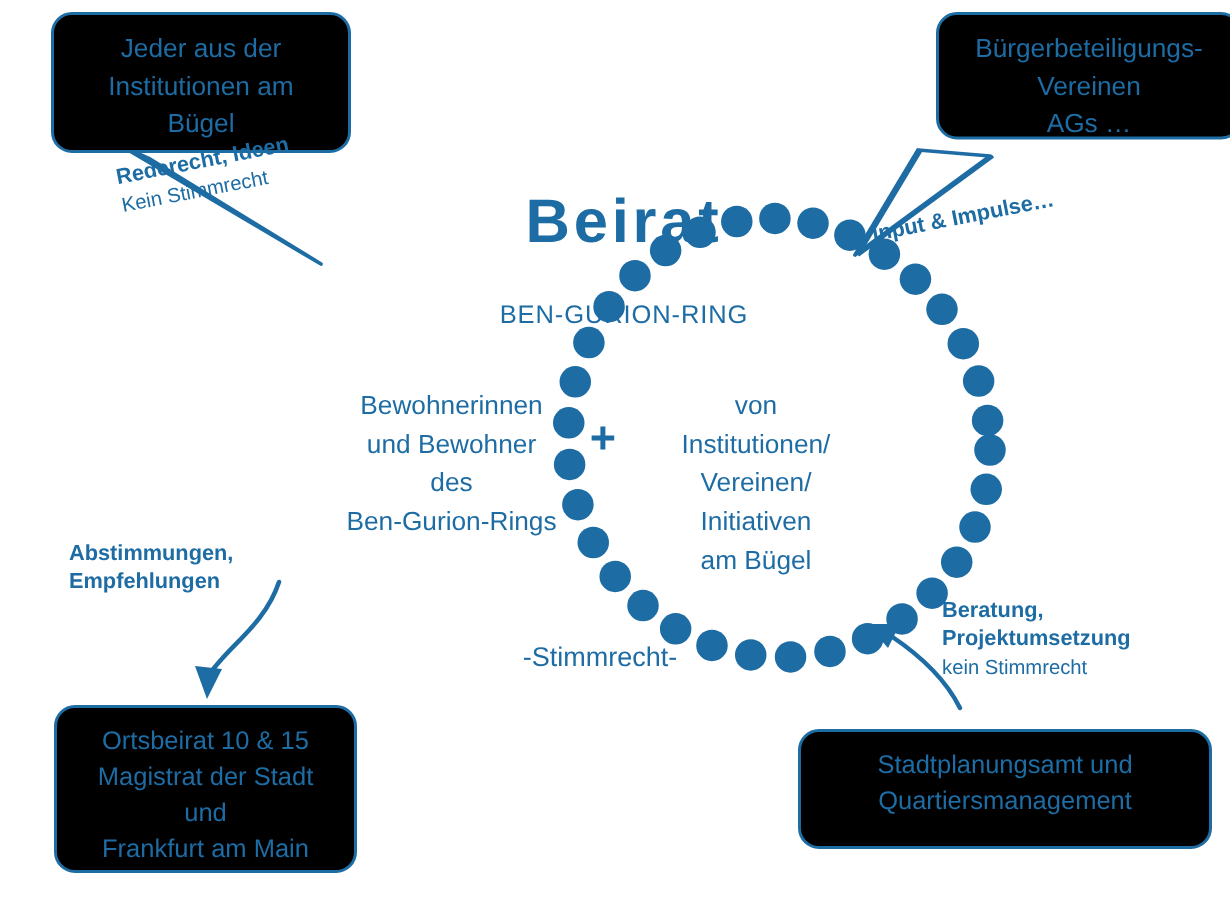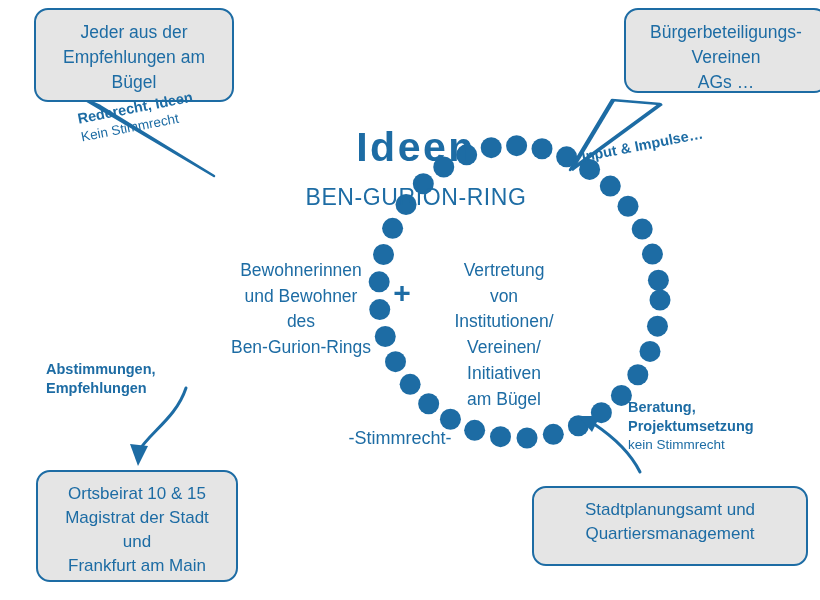--- a/index.html
+++ b/index.html
@@ -27,21 +27,21 @@
     height: 600px;
     overflow: visible;
   }
 
   
   .callout {
     position: absolute;
     box-sizing: border-box;
     border: 2.5px solid #1d6ca4;
     border-radius: 14px;
-    background: #e5e5e5;
+    background: #000000;
     color: #1d6ca4;
     font-size: 17.5px;
     line-height: 1.42;
     text-align: center;
     padding: 10px 12px;
     z-index: 4;
   }
   .callout div { white-space: nowrap; }
 
   #box-top-left  { left: 34px;  top: 8px;   width: 200px; height: 94px; }
@@ -62,22 +62,22 @@
     font-size: 41px;
     font-weight: bold;
     letter-spacing: 2.5px;
   }
   #title-sub1 {
     left: 256px; top: 172px; width: 320px;
     font-size: 22.5px;
     letter-spacing: 2.2px;
   }
   #title-sub2 {
-    left: 256px; top: 184px; width: 320px;
-    font-size: 23px;
+    left: 256px; top: 200px; width: 320px;
+    font-size: 17px;
     letter-spacing: 0.6px;
   }
 
   #col-left {
     left: 212px; top: 258px; width: 178px;
     font-size: 17.5px;
     line-height: 1.47;
   }
   #col-right {
     left: 424px; top: 258px; width: 160px;
@@ -171,46 +171,45 @@
     <line x1="614" y1="100" x2="572" y2="170" stroke="#1d6ca4" stroke-width="2.5"></line>
     <line x1="572" y1="170" x2="662" y2="104" stroke="#1d6ca4" stroke-width="2.5"></line>
 
     <path d="M 186,388 C 176,418 150,432 138,452" fill="none" stroke="#1d6ca4" stroke-width="3" stroke-linecap="round"></path>
     <polygon points="138,466 130,444 148,446" fill="#1d6ca4"></polygon>
 
     <path d="M 640,472 C 630,452 612,436 594,424" fill="none" stroke="#1d6ca4" stroke-width="3" stroke-linecap="round"></path>
     <polygon points="578,416 600,416 592,432" fill="#1d6ca4"></polygon>
   </svg>
 
-  <div class="center-block" id="title-beirat">Ideen</div>
+  <div class="center-block" id="title-beirat">Beirat</div>
   <div class="center-block" id="title-sub2">BEN-GURION-RING</div>
 
   <div class="center-block" id="col-left">
     <div>Bewohnerinnen</div>
     <div>und Bewohner</div>
     <div>des</div>
     <div>Ben-Gurion-Rings</div>
   </div>
 
   <div class="center-block" id="plus-sign">+</div>
 
   <div class="center-block" id="col-right">
-    <div>Vertretung</div>
     <div>von</div>
     <div>Institutionen/</div>
     <div>Vereinen/</div>
     <div>Initiativen</div>
     <div>am Bügel</div>
   </div>
 
   <div class="center-block" id="stimmrecht">-Stimmrecht-</div>
 
   <div class="callout" id="box-top-left">
     <div>Jeder aus der</div>
-    <div>Empfehlungen am</div>
+    <div>Institutionen am</div>
     <div>Bügel</div>
   </div>
 
   <div class="callout" id="box-top-right">
     <div>Bürgerbeteiligungs-</div>
     <div>Vereinen</div>
     <div>AGs …</div>
   </div>
 
   <div class="callout" id="box-bottom-left">

